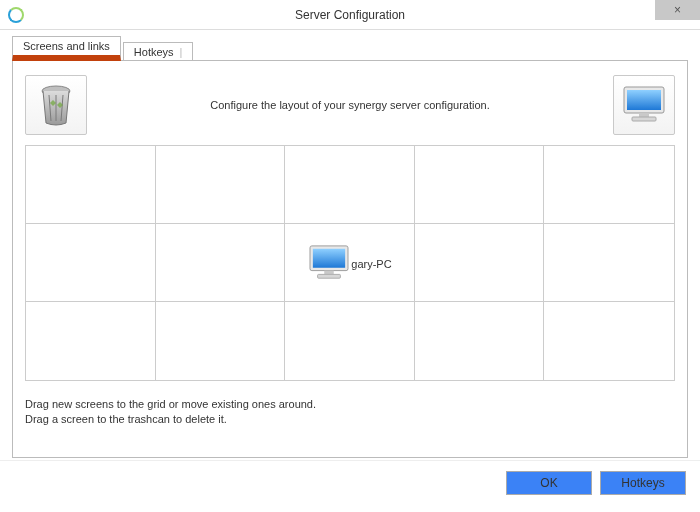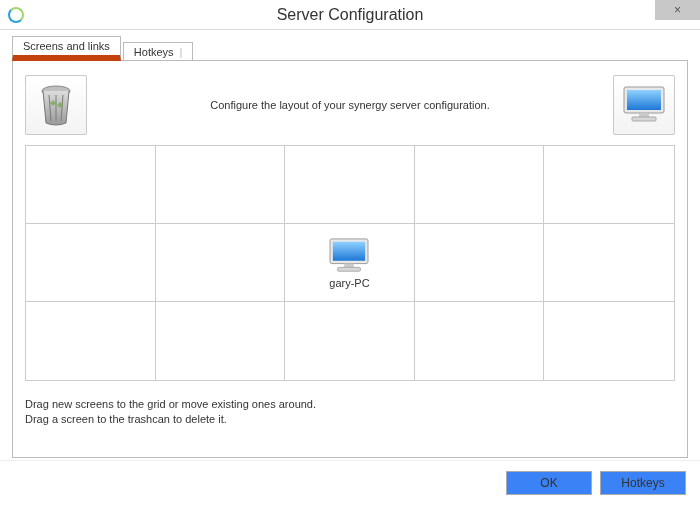--- a/index.html
+++ b/index.html
@@ -26,21 +26,21 @@
     margin-left: 8px;
     border-radius: 50%;
     border: 2px solid #2aa0d8;
     border-top-color: #9fd86b;
     border-right-color: #9fd86b;
   }
   .titlebar .title {
     position: absolute;
     left: 0; right: 0;
     text-align: center;
-    font-size: 16px;
+    font-size: 12px;
     color: #333;
     pointer-events: none;
   }
   .titlebar .close {
     position: absolute;
     right: 0; top: 0;
     width: 45px; height: 20px;
     background: #c8c8c8;
     color: #555;
     display: flex;
@@ -113,21 +113,21 @@
     border: 1px solid #ccc;
     display: grid;
     grid-template-columns: repeat(5, 1fr);
     grid-template-rows: repeat(3, 78px);
     background: #fff;
   }
   .cell {
     border-right: 1px solid #ccc;
     border-bottom: 1px solid #ccc;
     display: flex;
-    flex-direction: column;
+    flex-direction: row;
     align-items: center;
     justify-content: center;
     font-size: 11px;
     color: #333;
     padding: 2px;
   }
   .cell:nth-child(5n) { border-right: none; }
   .cell:nth-child(n+11) { border-bottom: none; }
   .cell .mon { width: 44px; height: 38px; }
   .cell .lbl { margin-top: 2px; }

